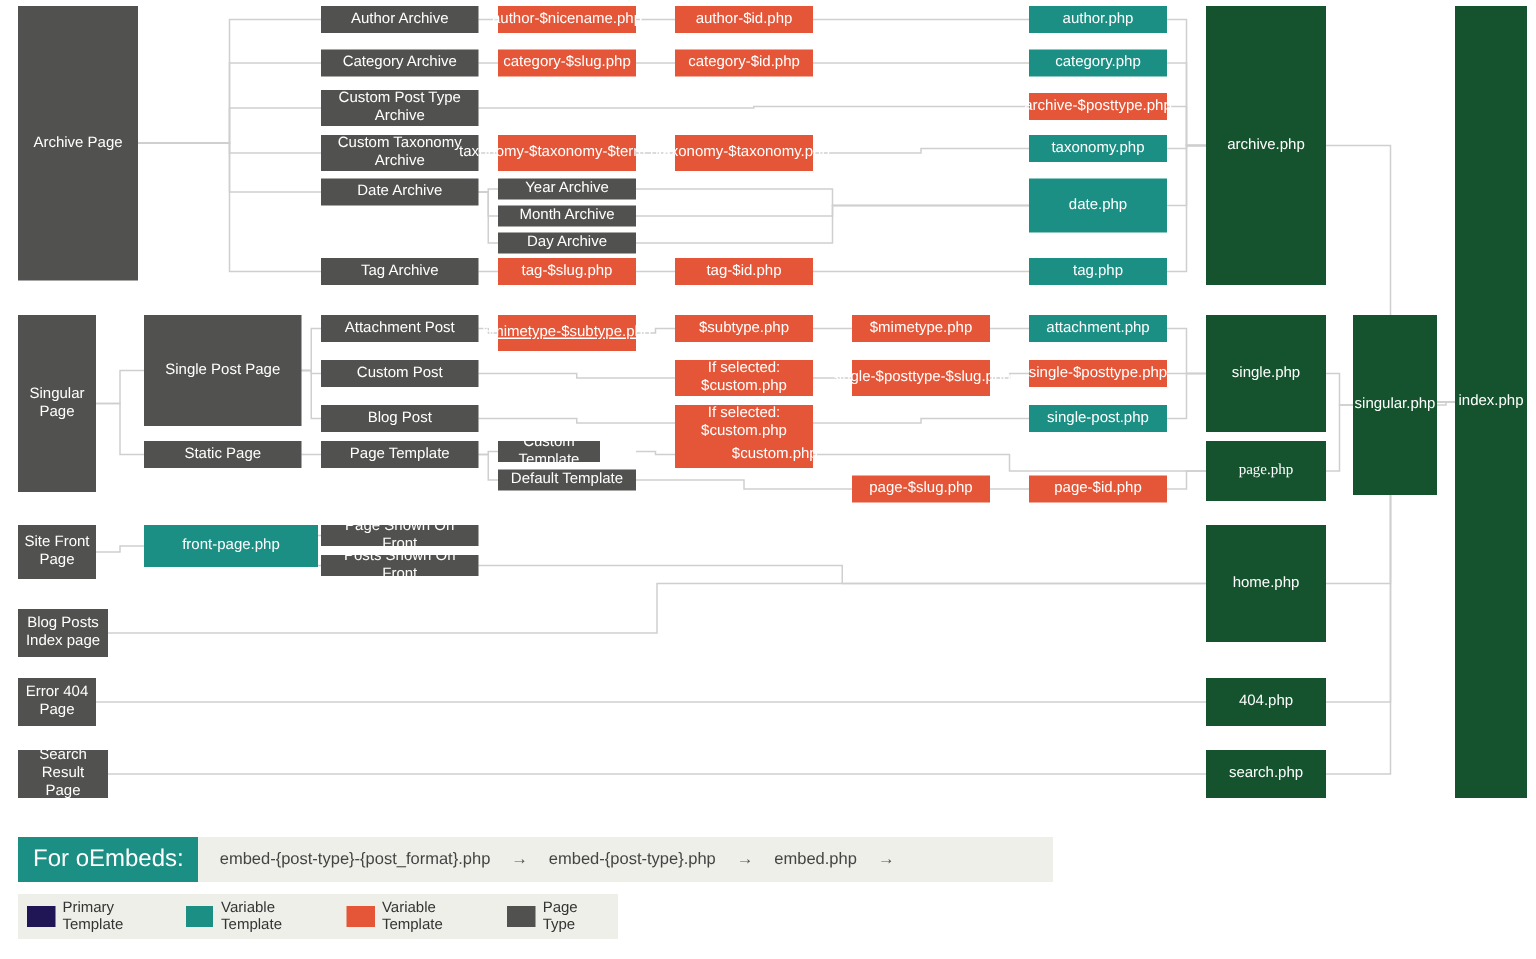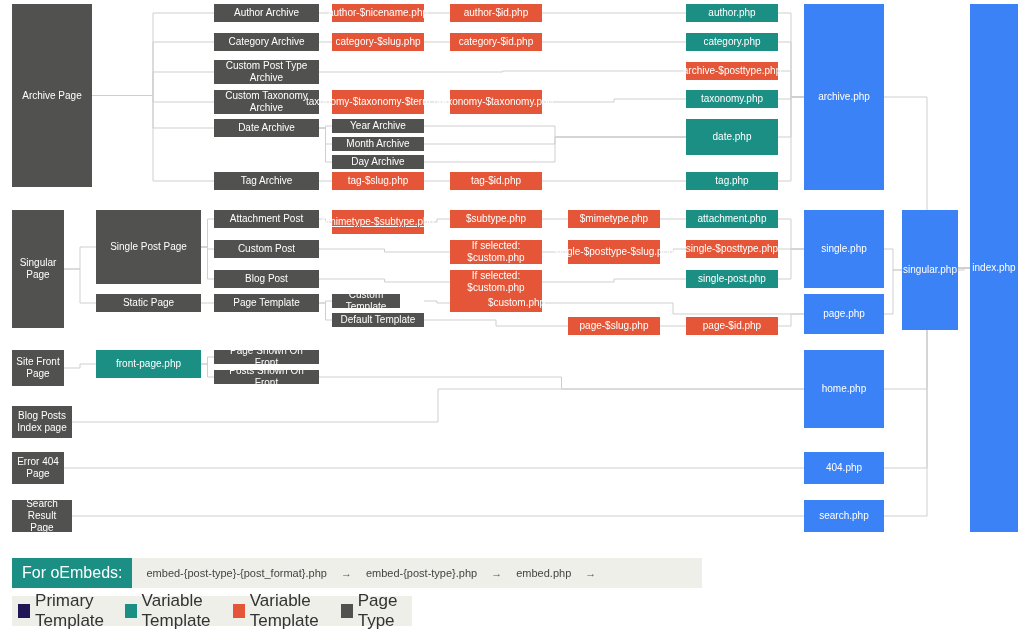--- a/index.html
+++ b/index.html
@@ -17,21 +17,21 @@
     display: flex;
     align-items: center;
     justify-content: center;
     text-align: center;
     color: #fff;
     font-size: 10px;
     line-height: 1.2;
     padding: 2px 4px;
   }
   .pagetype { background: #51514f; }
-  .primary  { background: #3b82f6; }
+  .primary  { background: #14532d; }
   .secondary{ background: #1b8f84; }
   .variable { background: #e45637; }
 
   
   #oembed-bar {
     position: absolute;
     left: 12px; top: 558px;
     width: 690px; height: 30px;
     background: #eeefe9;
     display: flex; align-items: center; gap: 14px;
@@ -43,21 +43,21 @@
     display: flex; align-items: center; font-size: 16px;
   }
   #oembed-bar .arrow { color: #555; font-weight: bold; }
 
   #legend {
     position: absolute;
     left: 12px; top: 596px;
     width: 400px; height: 30px;
     background: #eeefe9;
     display: flex; align-items: center; gap: 10px;
-    padding: 0 6px; font-size: 17px; color: #333;
+    padding: 0 6px; font-size: 10px; color: #333;
   }
   #legend .swatch { width: 20px; height: 14px; display: inline-block; }
   #legend .item { display: flex; align-items: center; gap: 5px; }
 
   
   #wires { position: absolute; left:0; top:0; width:1024px; height:639px; pointer-events:none; }
   #wires path { stroke: #cfcfcf; stroke-width: 1; fill: none; }
 </style>
 </head>
 <body>
@@ -181,22 +181,22 @@
       <div class="node variable" style="left: 450px; top: 240px; width: 92px; height: 24px;">If selected: $custom.php</div>
       <div class="node variable" style="left: 568px; top: 240px; width: 92px; height: 24px;">single-$posttype-$slug.php</div>
       <div class="node variable" style="left: 686px; top: 240px; width: 92px; height: 18px;">single-$posttype.php</div>
       <div class="node variable" style="left: 450px; top: 270px; width: 92px; height: 24px;">If selected: $custom.php</div>
       <div class="node secondary" style="left: 686px; top: 270px; width: 92px; height: 18px;">single-post.php</div>
       <div class="node variable" style="left: 450px; top: 294px; width: 92px; height: 18px; padding-left: 45px;">$custom.php</div>
       <div class="node variable" style="left: 568px; top: 317px; width: 92px; height: 18px;">page-$slug.php</div>
       <div class="node variable" style="left: 686px; top: 317px; width: 92px; height: 18px;">page-$id.php</div>
       <div class="node primary" style="left: 804px; top: 210px; width: 80px; height: 78px;">single.php</div>
       <div class="node primary" style="left: 902px; top: 210px; width: 56px; height: 120px;">singular.php</div>
-      <div class="node primary" style="left: 804px; top: 294px; width: 80px; height: 40px;">page.php</div>
-      <div class="node secondary" style="left: 96px; top: 350px; width: 105px; height: 28px;">front-page.php</div>
+      <div class="node primary" style="left: 804px; top: 294px; width: 80px; height: 40px; font-family: Liberation Serif, serif;">page.php</div>
+      <div class="node secondary" style="left: 96px; top: 350px; width: 116px; height: 28px;">front-page.php</div>
       <div class="node pagetype" style="left: 214px; top: 350px; width: 105px; height: 14px;">Page Shown On Front</div>
       <div class="node pagetype" style="left: 214px; top: 370px; width: 105px; height: 14px;">Posts Shown On Front</div>
       <div class="node primary" style="left: 804px; top: 350px; width: 80px; height: 78px;">home.php</div>
       <div class="node primary" style="left: 804px; top: 452px; width: 80px; height: 32px;">404.php</div>
       <div class="node primary" style="left: 804px; top: 500px; width: 80px; height: 32px;">search.php</div>
       <div class="node primary" style="left: 970px; top: 4px; width: 48px; height: 528px;">index.php</div>
     </div>
 
   <div id="oembed-bar">
     <span class="lbl">For oEmbeds:</span>

